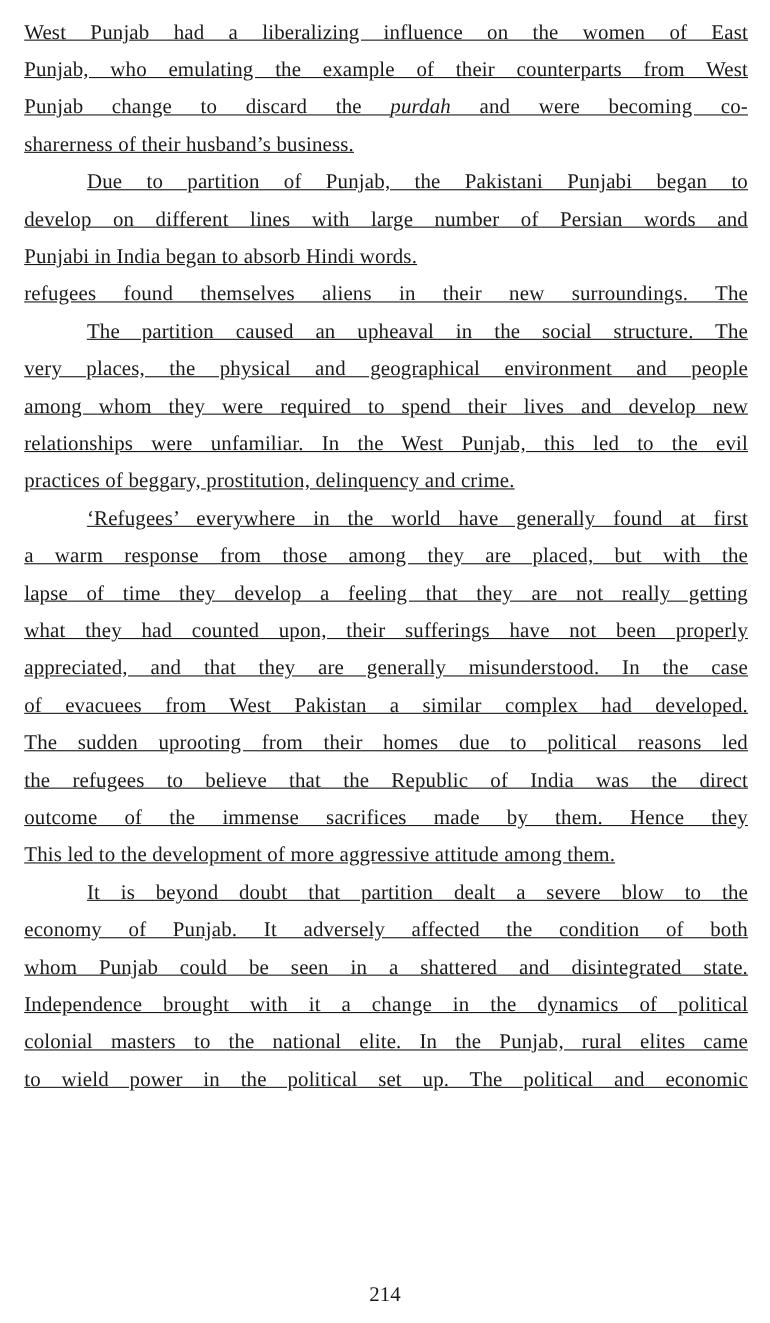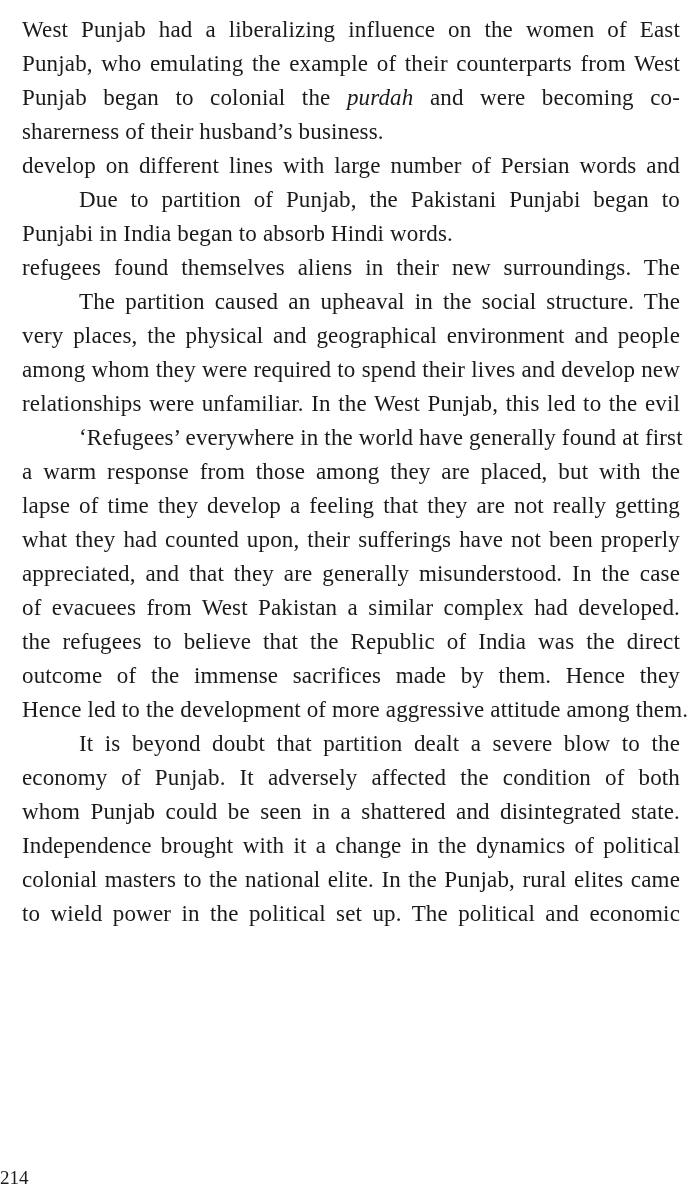--- a/index.html
+++ b/index.html
@@ -18,81 +18,84 @@
   .page {
     position: absolute;
     left: 22px;
     top: 13px;
     width: 658px;
   }
   .line {
     display: block;
     height: 34px;
     line-height: 34px;
-    font-size: 23px;
+    font-size: 19px;
     white-space: nowrap;
     text-align: justify;
     text-align-last: justify;
     letter-spacing: 0.15px;
+    text-decoration: underline;
   }
   .line.last {
     text-align-last: left;
   }
   .line.indent {
     padding-left: 57px;
   }
   .line em {
     font-style: italic;
   }
   .page-number {
     position: absolute;
     left: 0;
     width: 700px;
     top: 1165px;
-    text-align: left;
+    text-align: center;
     font-size: 19px;
     line-height: 26px;
   }
 </style>
 </head>
 <body>
 
 <div class="page">
 
   <div>
     <span class="line">West Punjab had a liberalizing influence on the women of East</span>
     <span class="line">Punjab, who emulating the example of their counterparts from West</span>
-    <span class="line"><span>Punjab began to colonial the </span><em>purdah</em><span> and were becoming co-</span></span>
+    <span class="line"><span>Punjab change to discard the </span><em>purdah</em><span> and were becoming co-</span></span>
     <span class="line last">sharerness of their husband’s business.</span>
   </div>
 
   <div>
+    <span class="line indent">Due to partition of Punjab, the Pakistani Punjabi began to</span>
     <span class="line">develop on different lines with large number of Persian words and</span>
-    <span class="line indent">Due to partition of Punjab, the Pakistani Punjabi began to</span>
     <span class="line last">Punjabi in India began to absorb Hindi words.</span>
   </div>
 
   <div>
     <span class="line">refugees found themselves aliens in their new surroundings. The</span>
     <span class="line indent">The partition caused an upheaval in the social structure. The</span>
     <span class="line">very places, the physical and geographical environment and people</span>
     <span class="line">among whom they were required to spend their lives and develop new</span>
     <span class="line">relationships were unfamiliar. In the West Punjab, this led to the evil</span>
+    <span class="line last">practices of beggary, prostitution, delinquency and crime.</span>
   </div>
 
   <div>
     <span class="line indent">‘Refugees’ everywhere in the world have generally found at first</span>
     <span class="line">a warm response from those among they are placed, but with the</span>
     <span class="line">lapse of time they develop a feeling that they are not really getting</span>
     <span class="line">what they had counted upon, their sufferings have not been properly</span>
     <span class="line">appreciated, and that they are generally misunderstood. In the case</span>
     <span class="line">of evacuees from West Pakistan a similar complex had developed.</span>
+    <span class="line">The sudden uprooting from their homes due to political reasons led</span>
     <span class="line">the refugees to believe that the Republic of India was the direct</span>
     <span class="line">outcome of the immense sacrifices made by them. Hence they</span>
-    <span class="line last">Hence led to the development of more aggressive attitude among them.</span>
+    <span class="line last">This led to the development of more aggressive attitude among them.</span>
   </div>
 
   <div>
     <span class="line indent">It is beyond doubt that partition dealt a severe blow to the</span>
     <span class="line">economy of Punjab. It adversely affected the condition of both</span>
     <span class="line">whom Punjab could be seen in a shattered and disintegrated state.</span>
     <span class="line">Independence brought with it a change in the dynamics of political</span>
     <span class="line">colonial masters to the national elite. In the Punjab, rural elites came</span>
     <span class="line">to wield power in the political set up. The political and economic</span>
   </div>

